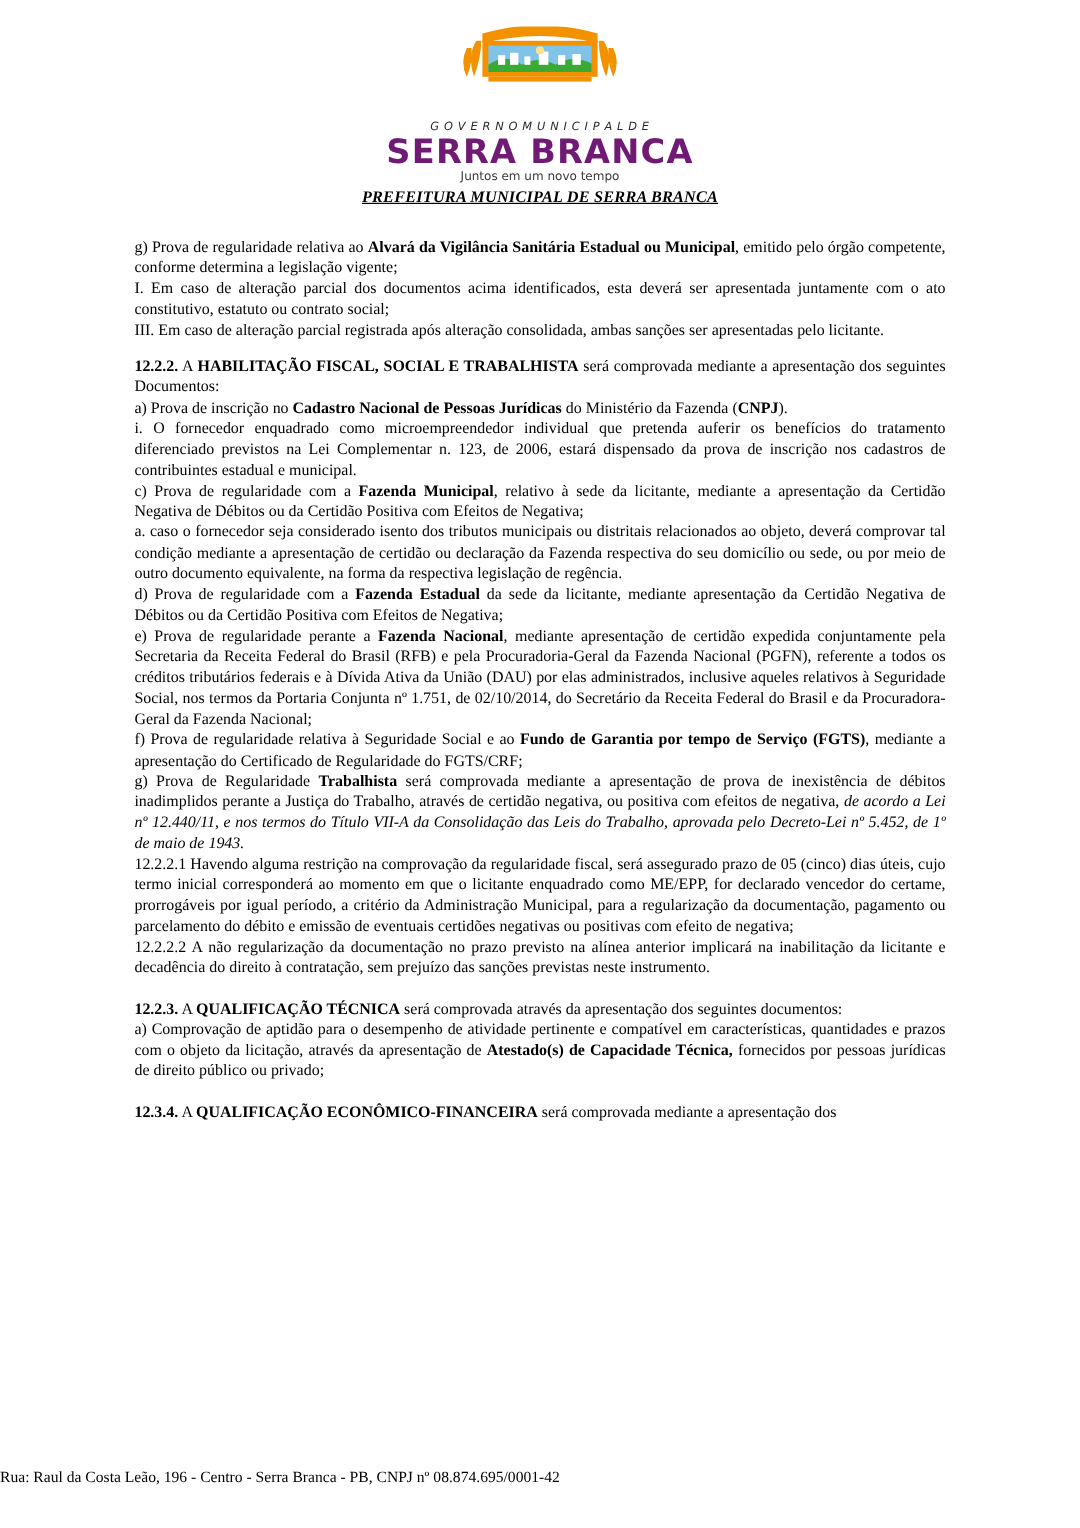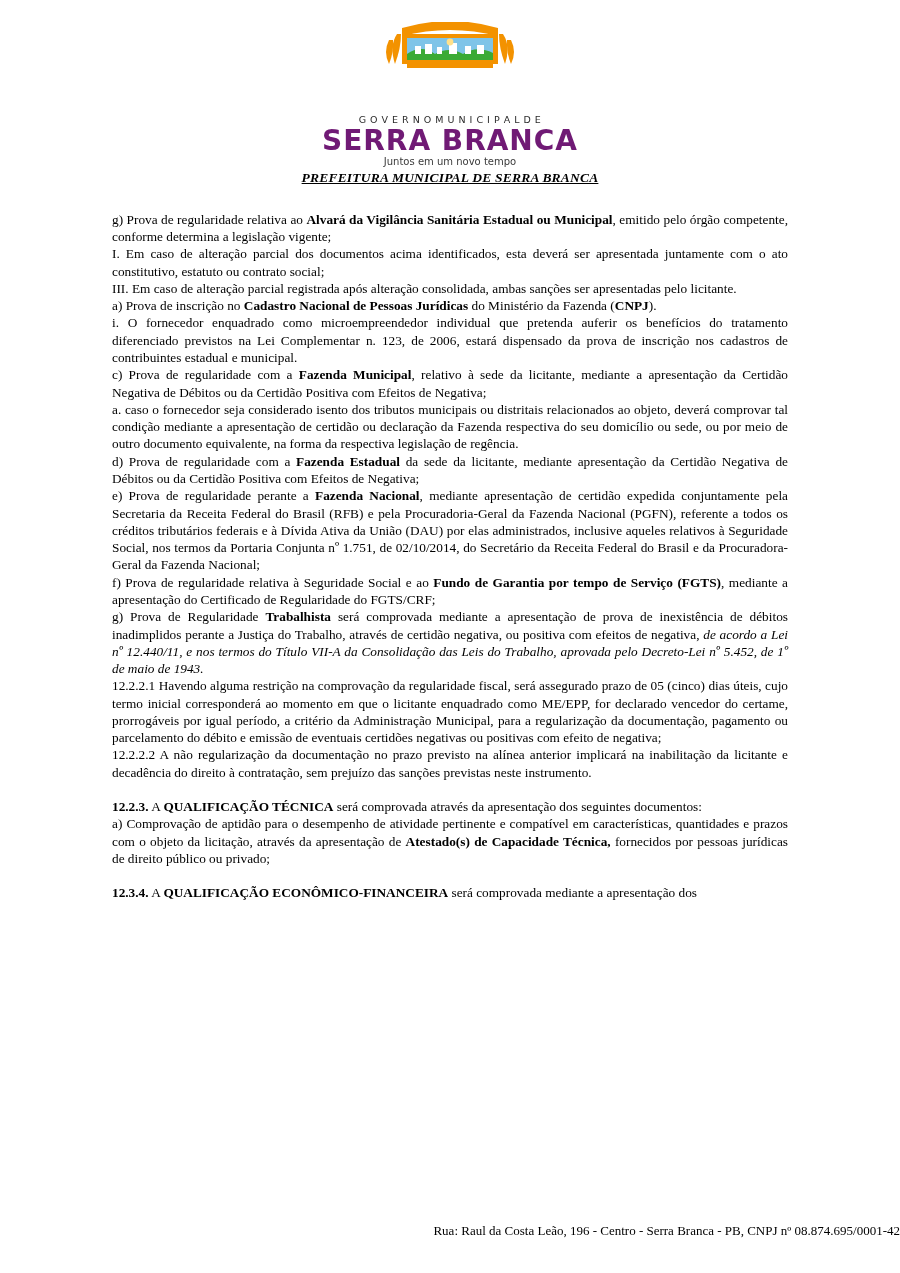--- a/index.html
+++ b/index.html
@@ -40,21 +40,22 @@
     display: block;
   }
   .logo-canvas {
     display: block;
   }
   .logo-sub {
     font-family: "DejaVu Sans", sans-serif;
     font-size: 9.5px;
     color: #2b2b2b;
     letter-spacing: 0.5px;
-    margin-top: 15px;
+    margin-top: 1px;
+    font-style: italic;
   }
   .hdr-line {
     font-family: "Liberation Serif", serif;
     font-weight: bold;
     font-style: italic;
     font-size: 13.5px;
     text-decoration: underline;
     letter-spacing: 0.2px;
     line-height: 1.25;
   }
@@ -73,21 +74,21 @@
   .gap-md { margin-top: 13px; }
   .gap-lg { margin-top: 17px; }
   b { font-weight: bold; }
   i { font-style: italic; }
   
   .footer {
     position: absolute;
     left: 0;
     right: 0;
     bottom: 34px;
-    text-align: right;
+    text-align: left;
     font-size: 13px;
     font-family: "Liberation Serif", serif;
   }
 </style>
 </head>
 <body>
 
 <div class="page">
 
   <div class="header">
@@ -127,20 +128,21 @@
   </div>
 
   <div class="content">
 
     <p class="p"><span>g)  Prova de regularidade relativa ao </span><b>Alvará da Vigilância Sanitária Estadual ou Municipal</b><span>, emitido pelo órgão competente,  conforme determina  a legislação vigente;</span></p>
 
 
     <p class="p">I.   Em caso de alteração  parcial dos documentos acima identificados,  esta deverá ser apresentada juntamente  com o ato constitutivo, estatuto  ou contrato  social;</p>
     <p class="p">III. Em caso de alteração   parcial registrada  após  alteração  consolidada,  ambas  sanções  ser apresentadas  pelo licitante.</p>
 
+    <p class="p gap-md"><b>12.2.2.</b><span>  A </span><b>HABILITAÇÃO FISCAL, SOCIAL E TRABALHISTA</b><span> será comprovada mediante a apresentação dos seguintes Documentos:</span></p>
 
     <p class="p"><span>a)  Prova de inscrição no </span><b>Cadastro Nacional de Pessoas Jurídicas</b><span> do Ministério da Fazenda (</span><b>CNPJ</b><span>).</span></p>
 
 
     <p class="p">i.   O fornecedor enquadrado como microempreendedor individual que pretenda auferir os benefícios do tratamento diferenciado previstos na Lei Complementar n. 123, de 2006, estará dispensado da prova de inscrição nos cadastros de contribuintes estadual e municipal.</p>
 
     <p class="p"><span>c)  Prova de regularidade com a </span><b>Fazenda Municipal</b><span>, relativo à sede da licitante, mediante a apresentação da Certidão  Negativa de Débitos ou da Certidão  Positiva com Efeitos de Negativa;</span></p>
 
     <p class="p">a.  caso o fornecedor seja considerado isento dos tributos municipais ou distritais relacionados ao objeto, deverá comprovar tal condição mediante a apresentação de certidão ou declaração da Fazenda respectiva do seu domicílio ou sede, ou por meio de outro documento equivalente, na forma da respectiva legislação de regência.</p>
 

